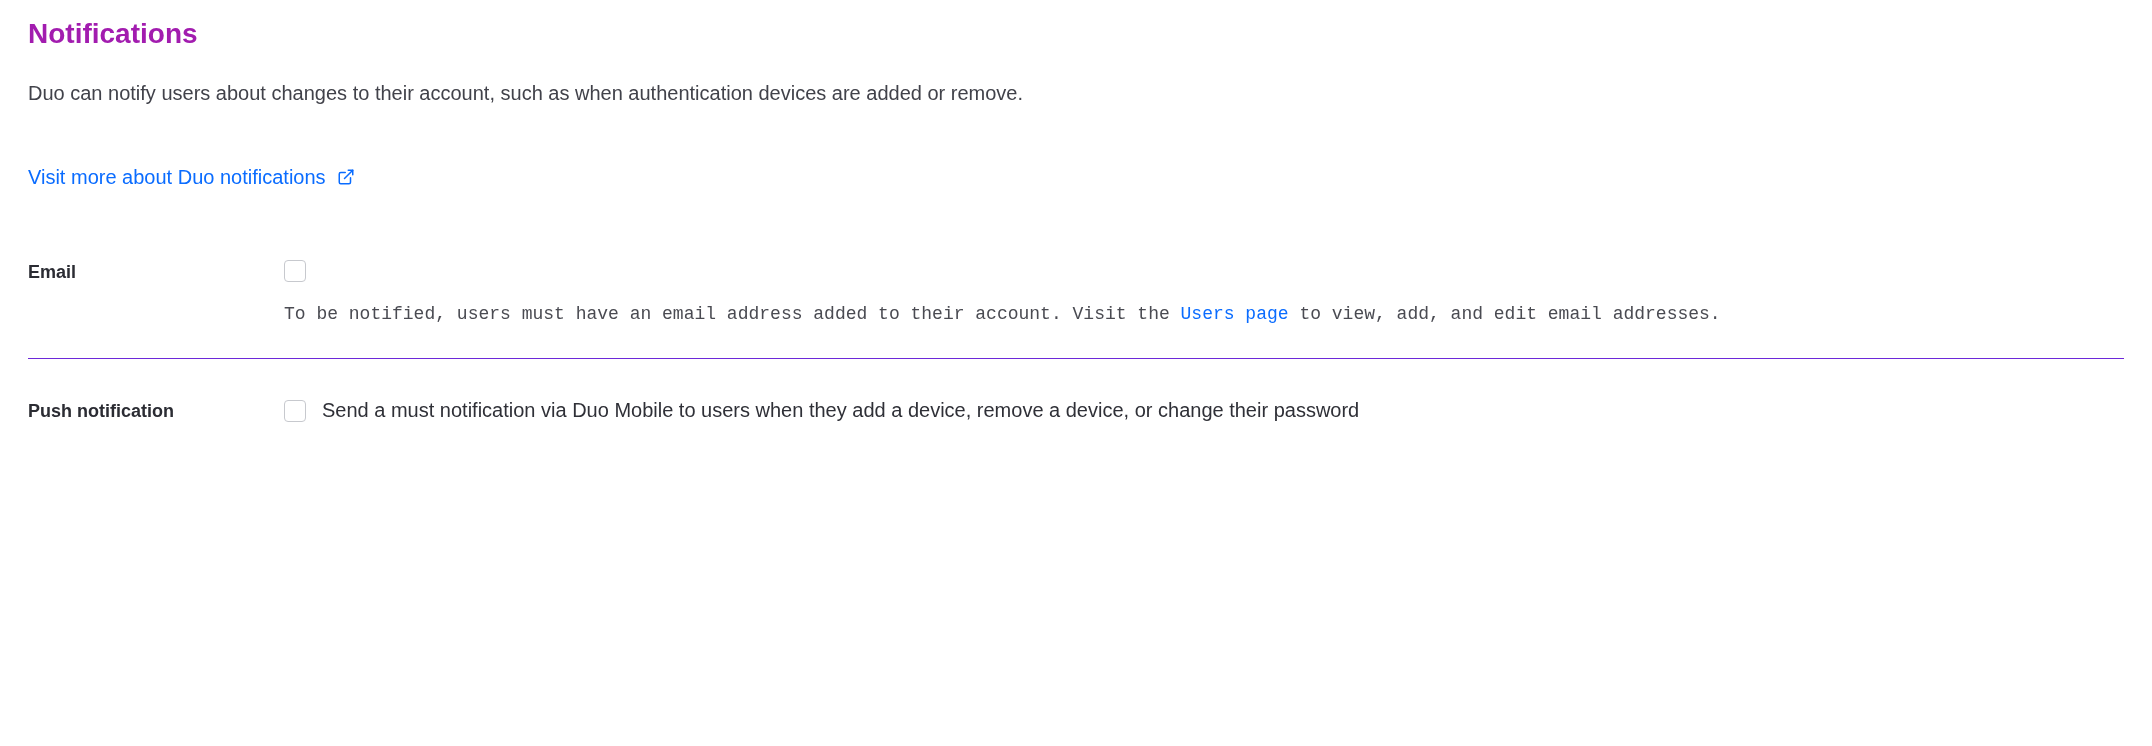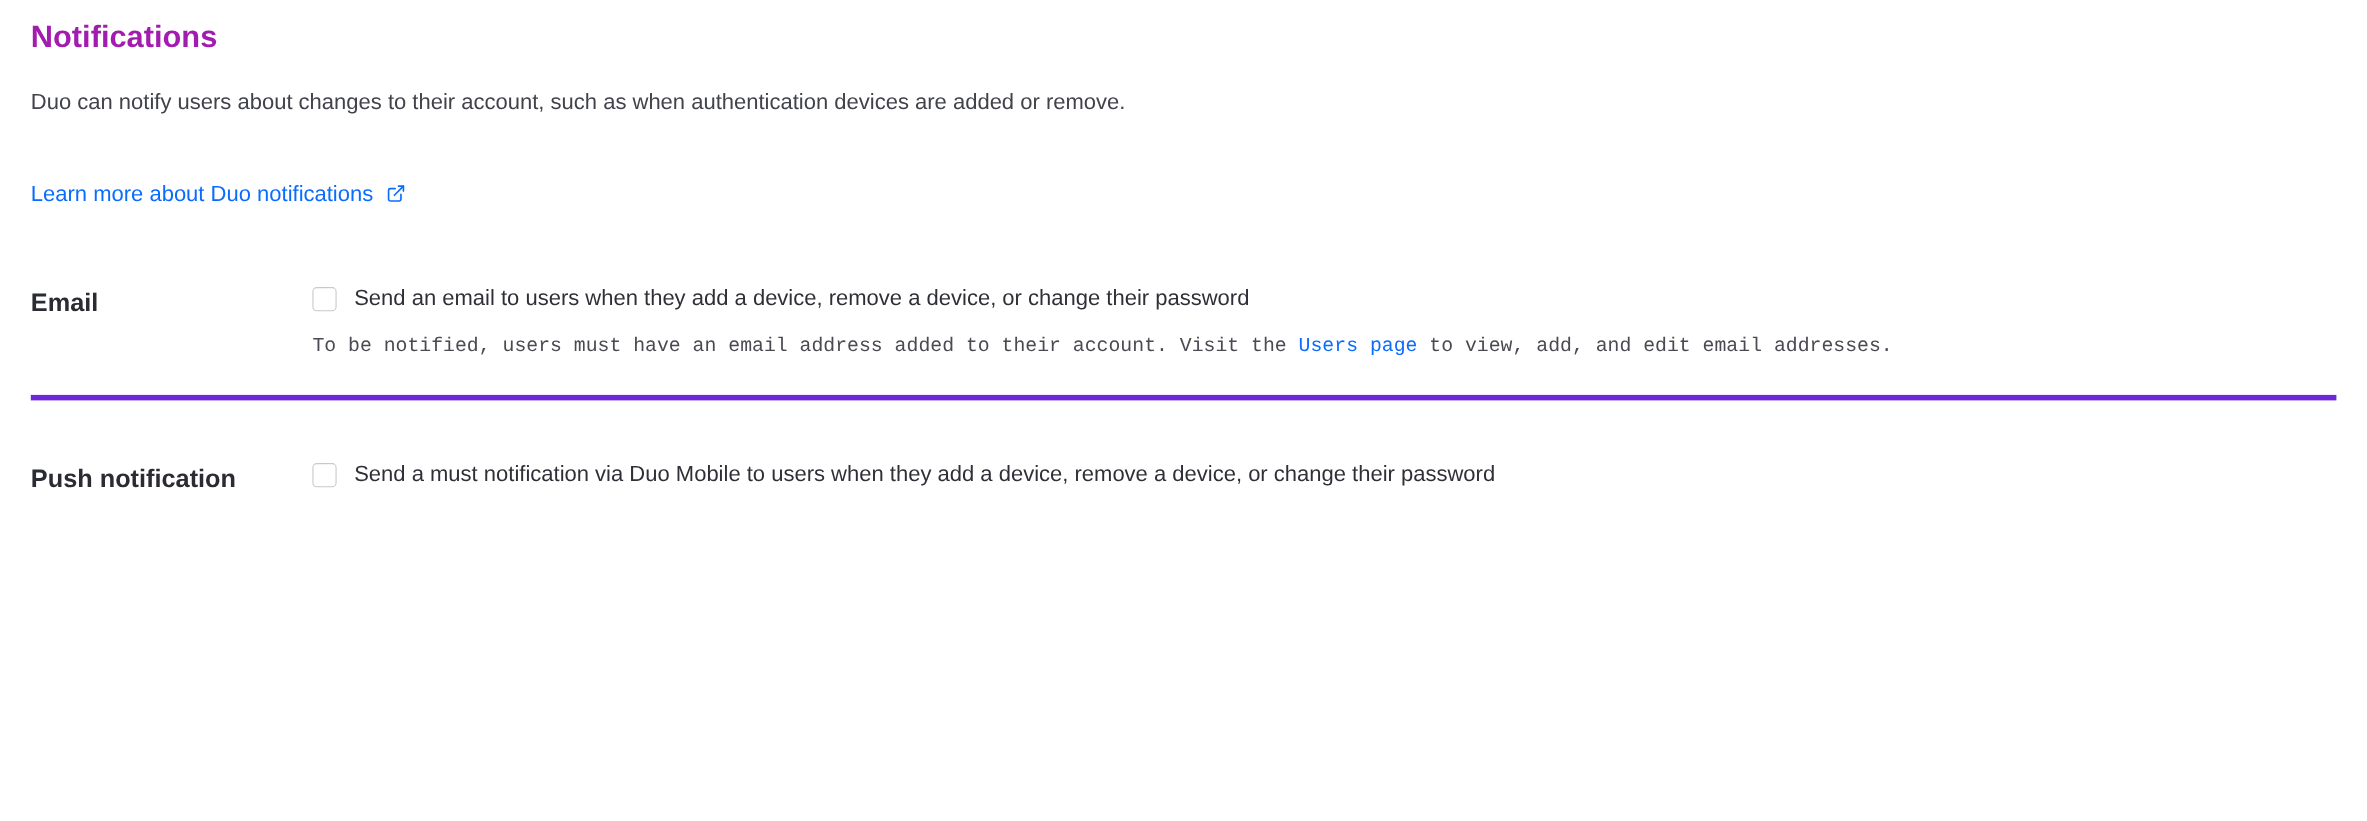--- a/index.html
+++ b/index.html
@@ -39,26 +39,26 @@
   }
   .settings {
     margin-top: 48px;
   }
   .setting-row {
     display: flex;
     align-items: flex-start;
     padding: 18px 0 34px 0;
   }
   .setting-row + .setting-row {
-    border-top: 5px solid #6d28d9;
-    padding-top: 56px;
+    border-top: 1px solid #6d28d9;
+    padding-top: 40px;
   }
   .setting-label {
     flex: 0 0 256px;
-    font-size: 23px;
+    font-size: 18px;
     font-weight: 700;
     color: #2b2c33;
     padding-top: 2px;
   }
   .setting-body {
     flex: 1 1 auto;
   }
   .check-line {
     display: flex;
     align-items: center;
@@ -93,39 +93,38 @@
 
 <div class="page">
 
   <h2 class="section-title">Notifications</h2>
 
   <p class="intro">Duo can notify users about changes to their account, such as when authentication devices are added or remove.</p>
 
   <p class="intro">
     <br>
     <a href="#" class="link">
-      <span>Learn more about Duo notifications</span>
+      <span>Visit more about Duo notifications</span>
       <span class="ext-icon">
         <svg width="18" height="18" viewBox="0 0 24 24" fill="none" stroke="#0a6cff" stroke-width="2" stroke-linecap="round" stroke-linejoin="round">
           <path d="M18 13v6a2 2 0 0 1-2 2H5a2 2 0 0 1-2-2V8a2 2 0 0 1 2-2h6"></path>
           <polyline points="15 3 21 3 21 9"></polyline>
           <line x1="10" y1="14" x2="21" y2="3"></line>
         </svg>
       </span>
     </a>
   </p>
 
   <div class="settings">
 
     <div class="setting-row">
       <div class="setting-label">Email</div>
       <div class="setting-body">
         <div class="check-line">
           <div class="checkbox" role="checkbox" aria-checked="false"></div>
-          <div class="check-text">Send an email to users when they add a device, remove a device, or change their password</div>
         </div>
         <div class="helper">
           <span>To be notified, users must have an email address added to their account. Visit the </span><a href="#">Users page</a><span> to view, add, and edit email addresses.</span>
         </div>
       </div>
     </div>
 
     <div class="setting-row">
       <div class="setting-label">Push notification</div>
       <div class="setting-body">

